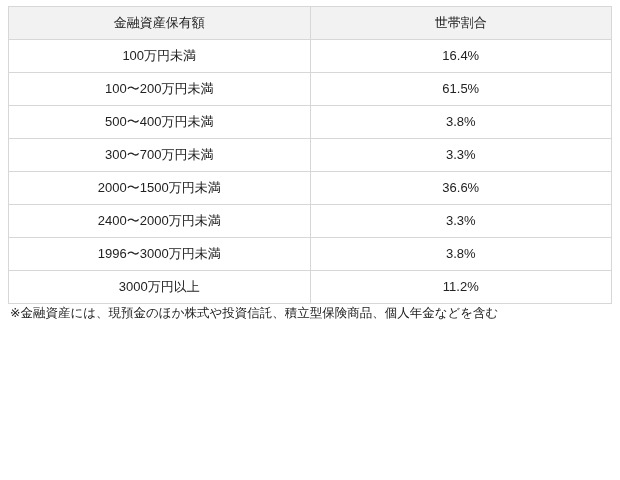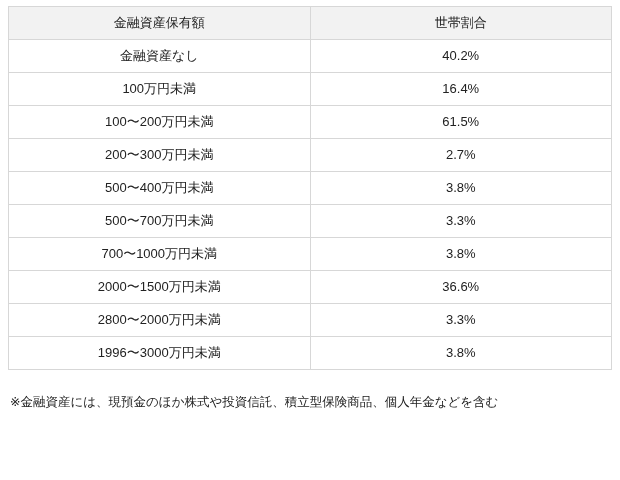--- a/index.html
+++ b/index.html
@@ -47,21 +47,21 @@
   }
   table.asset-table col.c1 { width: 50%; }
   table.asset-table col.c2 { width: 50%; }
   table.asset-table tbody td.label-cell {
     background: #ffffff;
   }
   table.asset-table tbody td.value-cell {
     background: #ffffff;
   }
   .footnote {
-    margin-top: 24px;
+    margin-top: 1px;
     padding-left: 2px;
     font-size: 12.5px;
     color: #222222;
     line-height: 1.3;
     white-space: nowrap;
   }
 </style>
 </head>
 <body>
 
@@ -73,57 +73,49 @@
       <col class="c2">
     </colgroup>
     <thead>
       <tr>
         <th>金融資産保有額</th>
         <th>世帯割合</th>
       </tr>
     </thead>
     <tbody>
       <tr>
-        <td class="label-cell">金融資産なし</td>
-        <td class="value-cell">40.2%</td>
-      </tr>
-      <tr>
         <td class="label-cell">100万円未満</td>
         <td class="value-cell">16.4%</td>
       </tr>
       <tr>
         <td class="label-cell">100〜200万円未満</td>
         <td class="value-cell">61.5%</td>
       </tr>
       <tr>
-        <td class="label-cell">200〜300万円未満</td>
-        <td class="value-cell">2.7%</td>
-      </tr>
-      <tr>
         <td class="label-cell">500〜400万円未満</td>
         <td class="value-cell">3.8%</td>
       </tr>
       <tr>
-        <td class="label-cell">500〜700万円未満</td>
+        <td class="label-cell">300〜700万円未満</td>
         <td class="value-cell">3.3%</td>
-      </tr>
-      <tr>
-        <td class="label-cell">700〜1000万円未満</td>
-        <td class="value-cell">3.8%</td>
       </tr>
       <tr>
         <td class="label-cell">2000〜1500万円未満</td>
         <td class="value-cell">36.6%</td>
       </tr>
       <tr>
-        <td class="label-cell">2800〜2000万円未満</td>
+        <td class="label-cell">2400〜2000万円未満</td>
         <td class="value-cell">3.3%</td>
       </tr>
       <tr>
         <td class="label-cell">1996〜3000万円未満</td>
         <td class="value-cell">3.8%</td>
+      </tr>
+      <tr>
+        <td class="label-cell">3000万円以上</td>
+        <td class="value-cell">11.2%</td>
       </tr>
     </tbody>
   </table>
 
   <div class="footnote">※金融資産には、現預金のほか株式や投資信託、積立型保険商品、個人年金などを含む</div>
 
 </div>
 
 </body></html>

